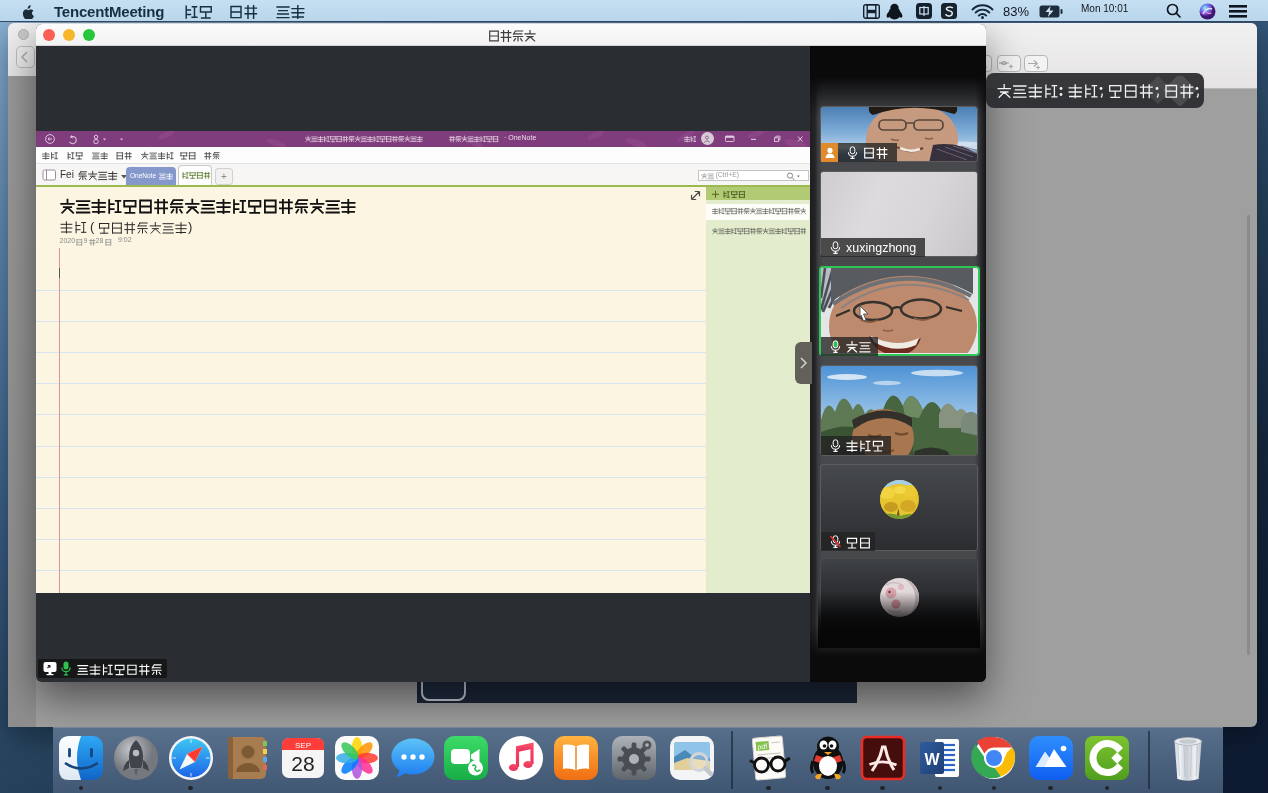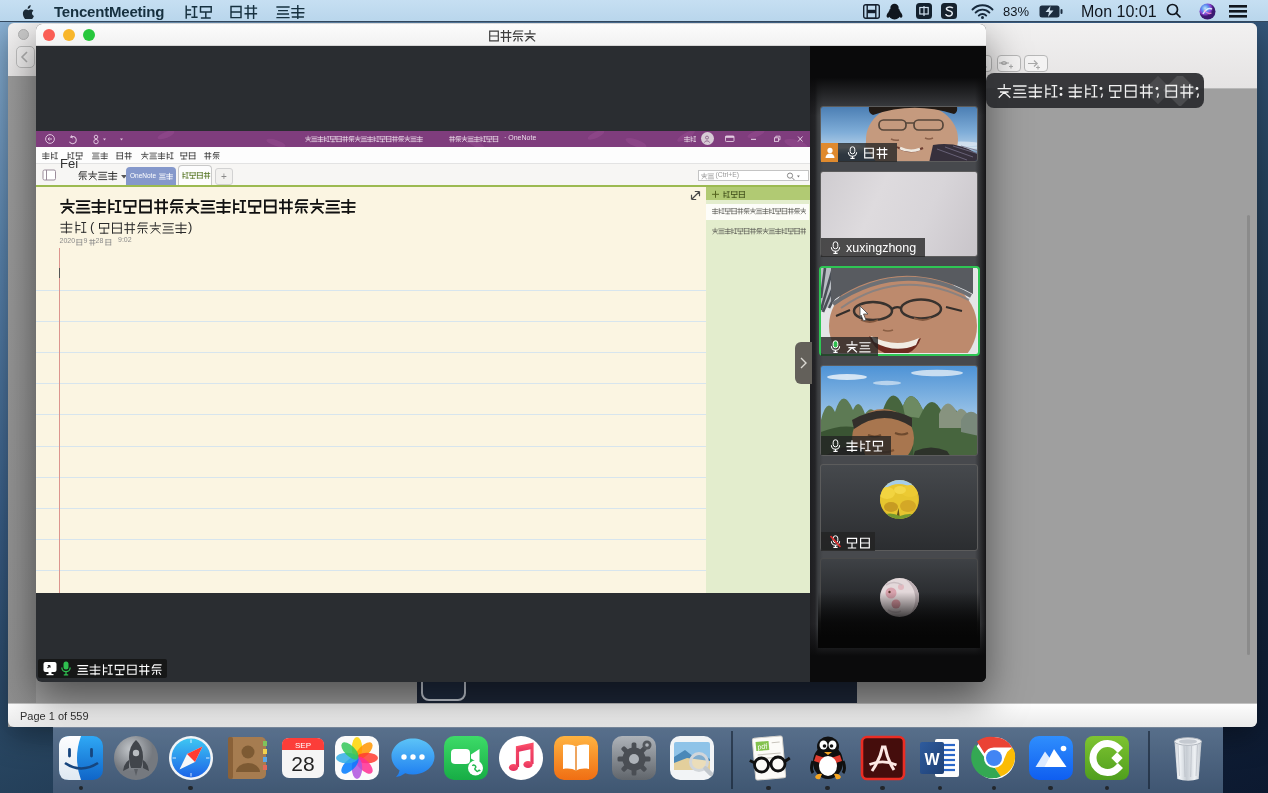--- a/index.html
+++ b/index.html
@@ -22,21 +22,20 @@
     <svg class="abs" style="left:968px;top:55px" width="85" height="18" viewBox="0 0 85 18">
       <path d="M14 12l5 0M16.5 9.5l0 5" stroke="#a9a9a9" stroke-width="1.2" fill="none"></path>
       <path d="M33 8q3 -3 6 0q-3 3 -6 0M31 8l10 0" stroke="#a9a9a9" stroke-width="1.1" fill="none"></path>
       <path d="M41 11.5l4 0M43 9.5l0 4" stroke="#a9a9a9" stroke-width="1.1" fill="none"></path>
       <path d="M60 8.5l9 0M66 5.5l3.2 3L66 11.5" stroke="#a9a9a9" stroke-width="1.2" fill="none"></path>
       <path d="M68 12.5l4 0M70 10.5l0 4" stroke="#a9a9a9" stroke-width="1.1" fill="none"></path>
     </svg>
     <div class="abs" style="left:1247px;top:215px;width:3px;height:440px;background:#8b8b8b;border-radius:2px"></div>
     <div class="abs" style="left:417px;top:655px;width:440px;height:48px;background:#1d2739"></div>
     <div class="abs" style="left:421px;top:668px;width:45px;height:33px;border:2px solid #c6ccd6;border-radius:8px;background:#202c41"></div>
-    <div class="abs" style="left:8px;top:703px;width:1249px;height:24px;background:linear-gradient(#fdfdfd,#eaeaea);border-top:1px solid #c2c2c2;border-radius:0 0 6px 6px;color:#333;font-size:11px;line-height:24px;padding-left:12px">Page 1 of 559</div>
     <div id="mw" class="abs" style="left:36px;top:23.5px;width:950px;height:658.5px;background:#2a2d31;border-radius:6px;overflow:hidden;box-shadow:0 16px 40px rgba(0,0,0,.5)">
       <div class="abs" style="left:0;top:0;width:950px;height:22px;background:linear-gradient(#fcfcfc,#f2f2f2);border-bottom:1px solid #d6d6d6"></div>
       <div class="abs" style="left:6.5px;top:5px;width:12px;height:12px;border-radius:50%;background:#fa5e55"></div>
       <div class="abs" style="left:26.5px;top:5px;width:12px;height:12px;border-radius:50%;background:#f8b62b"></div>
       <div class="abs" style="left:46.5px;top:5px;width:12px;height:12px;border-radius:50%;background:#27c73c"></div>
       <svg style="position:absolute;left:452px;top:5px;" width="48" height="14" viewBox="0 0 48 14">
         <path d="M1.7 2.2L10.3 2.2M1.7 2.2L1.7 11.8M10.3 2.2L10.3 11.8M1.7 7.0L10.3 7.0M1.7 11.8L10.3 11.8M13.2 3.6L22.8 3.6M15.6 1.7L15.6 12.3M20.4 1.7L20.4 12.3M13.2 8.4L22.8 8.4M27.4 2.0L25.4 5.3M27.6 2.0L34.6 2.0M26.2 4.8L33.8 4.8M25.4 7.5L34.6 7.5M30.0 7.5L30.0 11.8M27.4 9.6L25.9 11.8M32.6 9.6L34.1 11.8M42.0 1.5L42.0 4.8M37.0 4.8L47.0 4.8M39.0 7.6L45.0 7.6M37.8 12.0L41.8 8.0M42.2 8.0L46.6 12.0" stroke="#3f3f3f" stroke-width="1.20" fill="none" opacity="1" stroke-linecap="square"></path>
       </svg>
       <div class="abs" style="left:0;top:107.0px;width:776px;height:16px;background:#7f3d7d"></div>
       <svg class="abs" style="left:0;top:107.0px" width="776" height="16">
@@ -104,21 +103,21 @@
         <path d="M0.9 1.9L6.7 1.9M0.9 1.9L0.9 4.8M6.7 1.9L6.7 4.8M0.9 4.8L6.7 4.8M3.8 4.8L3.8 8.0M1.5 8.0L6.1 8.0M9.4 1.8L14.9 1.8M9.4 1.8L9.4 7.8M14.9 1.8L14.9 7.8M9.4 4.8L14.9 4.8M9.4 7.8L14.9 7.8" stroke="#3c3c3c" stroke-width="0.80" fill="none" opacity="1" stroke-linecap="square"></path>
       </svg>
       <svg style="position:absolute;left:168px;top:127.0px;" width="17" height="10" viewBox="0 0 17 10">
         <path d="M0.8 2.7L6.8 2.7M2.3 1.5L2.3 8.1M5.3 1.5L5.3 8.1M0.8 5.7L6.8 5.7M10.5 1.6L9.3 3.7M10.6 1.6L15.0 1.6M9.7 3.4L14.6 3.4M9.3 5.1L15.0 5.1M12.2 5.1L12.2 7.8M10.5 6.5L9.6 7.8M13.8 6.5L14.7 7.8" stroke="#3c3c3c" stroke-width="0.80" fill="none" opacity="1" stroke-linecap="square"></path>
       </svg>
       <div class="abs" style="left:0;top:140.0px;width:776px;height:21.5px;background:#f7f6f4"></div>
       <svg class="abs" style="left:6px;top:145.5px" width="15" height="12">
         <rect x="1" y="1" width="12.5" height="10" rx="1.5" fill="#fff" stroke="#9b8d9b"></rect>
         <line x1="4.5" y1="1" x2="4.5" y2="11" stroke="#9b8d9b"></line>
       </svg>
-      <div class="abs" style="left:24px;top:132px;font-size:13px;color:#333">Fei </div>
+      <div class="abs" style="left:24px;top:145.0px;font-size:10px;color:#333">Fei </div>
       <svg style="position:absolute;left:42px;top:146.0px;" width="40" height="12" viewBox="0 0 40 12">
         <path d="M2.7 1.8L1.1 4.4M2.9 1.8L8.4 1.8M1.7 4.0L7.8 4.0M1.1 6.1L8.4 6.1M4.8 6.1L4.8 9.6M2.7 7.8L1.5 9.6M6.8 7.8L8.0 9.6M14.7 1.4L14.7 4.0M10.7 4.0L18.7 4.0M12.3 6.2L17.1 6.2M11.4 9.7L14.5 6.5M14.9 6.5L18.3 9.7M20.7 2.3L28.7 2.3M21.8 4.8L27.6 4.8M21.1 7.1L28.3 7.1M20.7 9.6L28.7 9.6M34.7 1.6L34.7 9.9M30.7 3.5L38.7 3.5M30.7 6.2L38.7 6.2M31.1 9.2L38.3 9.2" stroke="#333" stroke-width="0.95" fill="none" opacity="1" stroke-linecap="square"></path>
       </svg>
       <svg class="abs" style="left:84px;top:150.0px" width="8" height="6">
         <path d="M1 1l3 3.4L7 1z" fill="#555"></path>
       </svg>
       <div class="abs" style="left:90px;top:143.0px;width:50px;height:18.5px;background:#8598cb;border-radius:4px 4px 0 0"></div>
       <div class="abs" style="left:94px;top:148.5px;font-size:6.5px;color:#fff">OneNote</div>
       <svg style="position:absolute;left:122.5px;top:148.5px;" width="14" height="9" viewBox="0 0 14 9">
         <path d="M0.5 2.0L6.3 2.0M1.4 3.7L5.4 3.7M0.8 5.4L6.0 5.4M0.5 7.1L6.3 7.1M10.5 1.4L10.5 7.4M7.7 2.8L13.4 2.8M7.7 4.7L13.4 4.7M8.0 6.8L13.1 6.8" stroke="#fff" stroke-width="0.75" fill="none" opacity="1" stroke-linecap="square"></path>
@@ -439,21 +438,21 @@
     <svg class="abs" style="left:971px;top:4px;z-index:21" width="23" height="15" viewBox="0 0 23 15">
       <path d="M1.5 5.5a14 14 0 0 1 20 0M4.6 8.6a9.5 9.5 0 0 1 13.8 0M7.8 11.6a5 5 0 0 1 7.4 0" stroke="#17293c" stroke-width="1.9" fill="none" stroke-linecap="round"></path>
       <circle cx="11.5" cy="13.5" r="1.5" fill="#17293c"></circle>
     </svg>
     <div class="abs" style="left:1003px;top:3.5px;font-size:13px;color:#10161e;z-index:21">83%</div>
     <svg class="abs" style="left:1039px;top:4.5px;z-index:21" width="24" height="13" viewBox="0 0 24 13">
       <rect x="0.5" y="0.5" width="20" height="12" rx="2.5" fill="#1d2d3f"></rect>
       <rect x="21.5" y="4" width="2" height="5" rx="1" fill="#1d2d3f"></rect>
       <path d="M11.5 1 L6.5 7 L10 7 L9 12 L14.5 5.6 L10.8 5.6 Z" fill="#cfe0ee"></path>
     </svg>
-    <div class="abs" style="left:1081px;top:2.5px;font-size:16px;color:#10161e;z-index:21">Mon 10:01</div>
+    <div class="abs" style="left:1081px;top:2.5px;font-size:10px;color:#10161e;z-index:21">Mon 10:01</div>
     <svg class="abs" style="left:1166px;top:3px;z-index:21" width="16" height="17">
       <circle cx="6.5" cy="6.5" r="5" fill="none" stroke="#10161e" stroke-width="1.7"></circle>
       <line x1="10.2" y1="10.2" x2="14.5" y2="14.5" stroke="#10161e" stroke-width="1.7"></line>
     </svg>
     <svg class="abs" style="left:1199px;top:2.5px;z-index:21" width="17" height="17">
       <defs>
         <radialGradient id="siri" cx=".35" cy=".3">
           <stop offset="0" stop-color="#b9e6fa"></stop>
           <stop offset=".45" stop-color="#5a8cf0"></stop>
           <stop offset=".75" stop-color="#8a3fd0"></stop>

